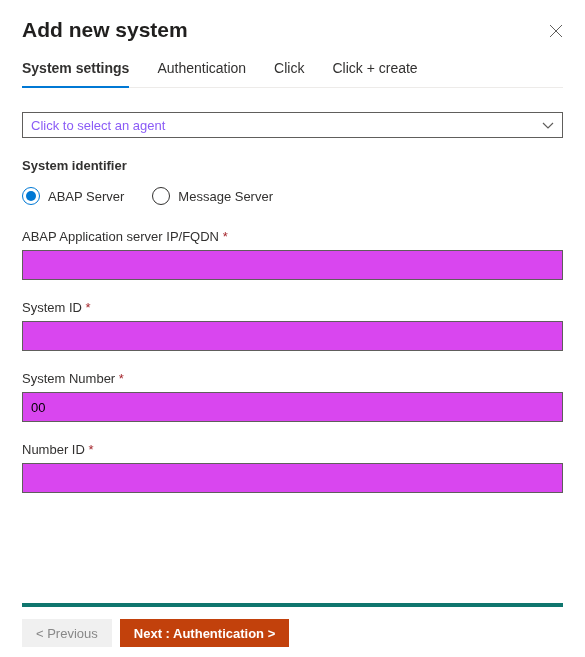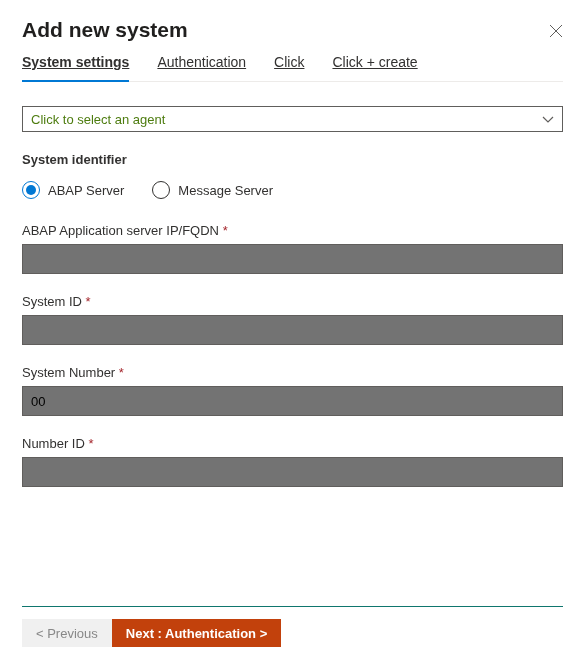--- a/index.html
+++ b/index.html
@@ -1,38 +1,38 @@
 <!DOCTYPE html>
 <html><head>
   <meta charset="utf-8">
   <style>
     * { box-sizing: border-box; margin: 0; padding: 0; }
     body { font-family: "Segoe UI", Arial, sans-serif; font-size: 13px; color: #323130; width: 585px; height: 657px; background: #fff; position: relative; }
     .panel { padding: 18px 22px 0 22px; }
-    .header { display: flex; justify-content: space-between; align-items: flex-start; margin-bottom: 12px; }
+    .header { display: flex; justify-content: space-between; align-items: flex-start; margin-bottom: 18px; }
     .title { font-size: 21px; font-weight: 600; color: #201f1e; }
     .close-icon { width: 14px; height: 14px; margin-top: 6px; cursor: pointer; }
     .close-icon svg { stroke: #605e5c; stroke-width: 1; }
-    .tabs { display: flex; gap: 28px; border-bottom: 1px solid #edebe9; margin-bottom: 24px; text-decoration: underline; }
+    .tabs { display: flex; gap: 28px; border-bottom: 1px solid #edebe9; margin-bottom: 24px; }
     .tab { padding: 0 0 10px 0; font-size: 14px; color: #323130; cursor: pointer; border-bottom: 2px solid transparent; margin-bottom: -1px; }
     .tab.active { font-weight: 600; border-bottom: 2px solid #0078d4; }
     .form-group { margin-bottom: 20px; }
     .label { font-size: 13px; color: #323130; display: block; margin-bottom: 6px; }
     .required { color: #a4262c; }
     .select-box { width: 100%; border: 1px solid #605e5c; height: 26px; display: flex; align-items: center; justify-content: space-between; padding: 0 8px; cursor: pointer; background: #fff; }
-    .select-placeholder { color: #4d7c0f; font-size: 13px; }
+    .select-placeholder { color: #8b5cf6; font-size: 13px; }
     .chevron svg { stroke: #605e5c; stroke-width: 1.2; fill: none; }
     .section-title { font-weight: 600; font-size: 13px; margin-bottom: 0; margin-top: 4px; }
     .radio-row { display: flex; gap: 28px; align-items: center; margin-bottom: 24px; margin-top: 14px; }
     .radio-item { display: flex; align-items: center; gap: 8px; cursor: pointer; }
     .radio-outer { width: 18px; height: 18px; border-radius: 50%; border: 1px solid #323130; display: flex; align-items: center; justify-content: center; }
     .radio-outer.selected { border: 1px solid #0078d4; }
     .radio-inner { width: 10px; height: 10px; border-radius: 50%; background: #0078d4; }
-    .text-input { width: 100%; height: 14px; border: 1px solid #605e5c; padding: 14px 8px; font-size: 13px; font-family: inherit; background: #737373; }
-    .footer { position: absolute; bottom: 10px; left: 22px; right: 22px; display: flex; gap: 0; border-top: 1px solid #0f766e; padding-top: 12px; }
+    .text-input { width: 100%; height: 14px; border: 1px solid #605e5c; padding: 14px 8px; font-size: 13px; font-family: inherit; background: #d946ef; }
+    .footer { position: absolute; bottom: 10px; left: 22px; right: 22px; display: flex; gap: 8px; border-top: 4px solid #0f766e; padding-top: 12px; }
     .btn { height: 28px; padding: 0 14px; font-size: 13px; font-family: inherit; border: none; cursor: pointer; }
     .btn-secondary { background: #f0f0f0; color: #888; }
     .btn-primary { background: #c2410c; color: #fff; font-weight: 600; }
   </style>
 </head>
 <body>
 
 <div class="panel">
 
   <div class="header">

